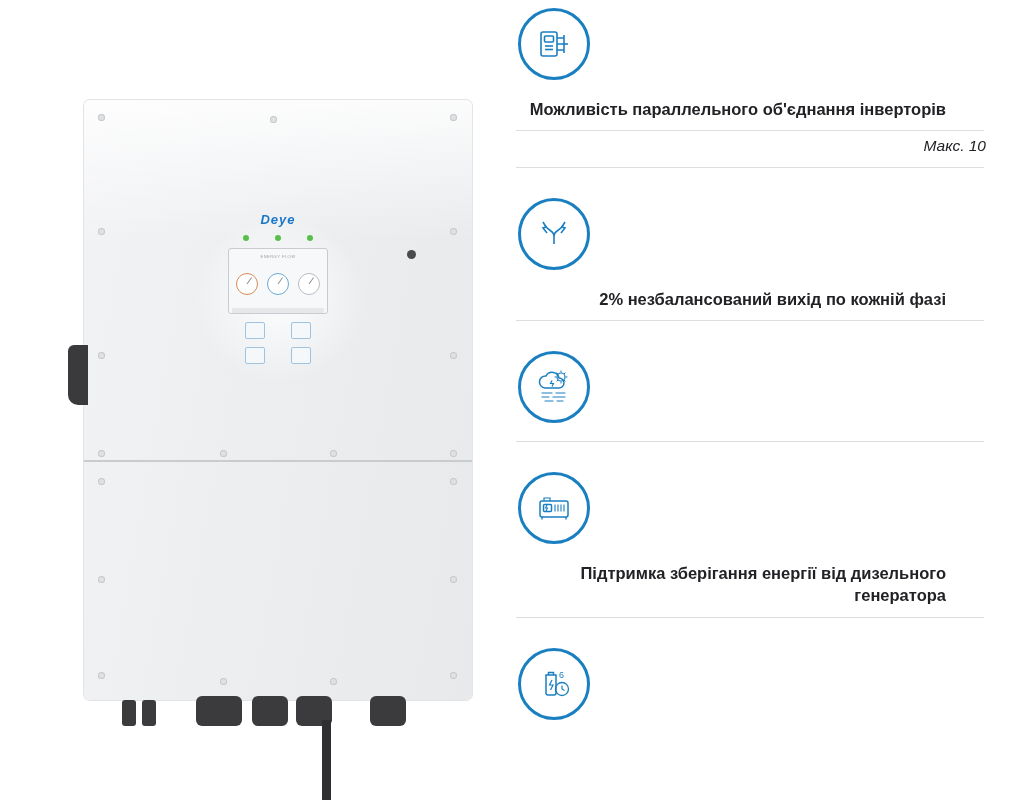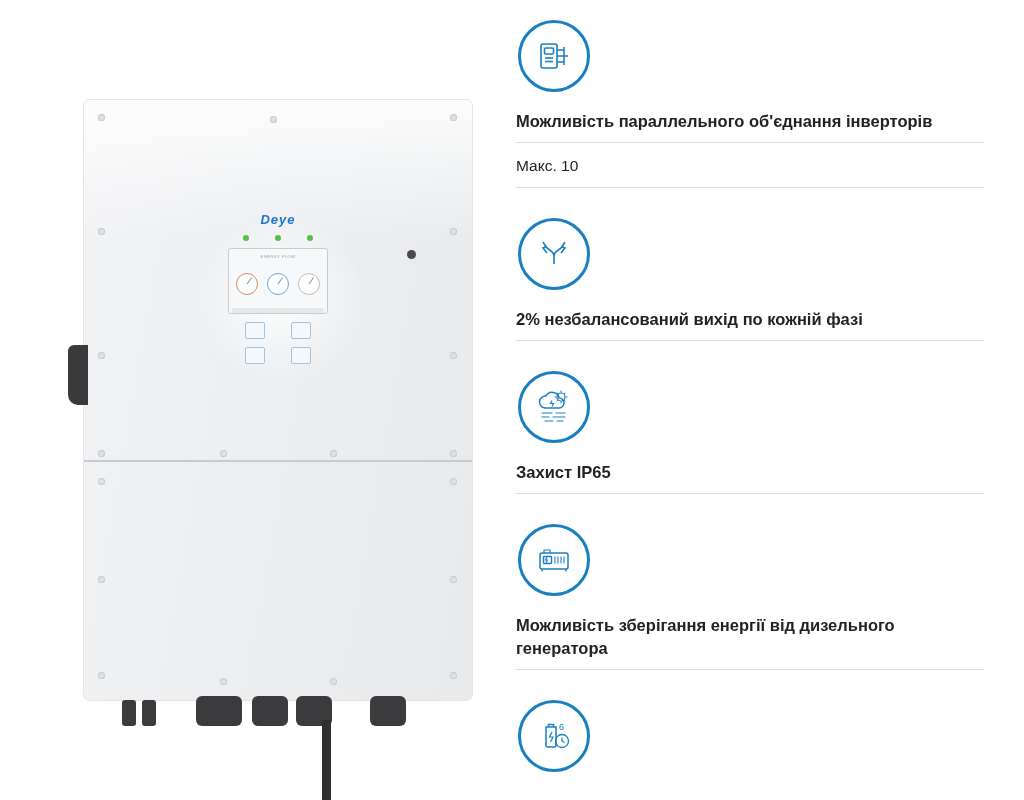--- a/index.html
+++ b/index.html
@@ -156,21 +156,22 @@
     width: 9px; height: 92px;
     background: #2f2f31;
     border-radius: 0 0 4px 4px;
   }
 
   
   .features {
     position: absolute;
     left: 516px; top: 0;
     width: 470px; height: 800px;
-    padding-top: 16px;
+    padding-top: 4px;
+    text-align: right;
   }
   .feature {
     padding-bottom: 12px;
   }
   .feature + .feature { padding-top: 14px; }
   .icon-circle {
     width: 72px; height: 72px;
     border-radius: 50%;
     border: 3px solid #1a7fc1;
     display: flex; align-items: center; justify-content: center;
@@ -277,21 +278,21 @@
           <rect x="10.5" y="12" width="9" height="6" rx="1"></rect>
           <line x1="11" y1="22" x2="19" y2="22"></line>
           <line x1="11" y1="25.5" x2="19" y2="25.5"></line>
           <path d="M23 14 h7 M23 20 h7 M23 26 h7"></path>
           <path d="M30 11 v18"></path>
           <path d="M30 20 h4"></path>
         </svg>
       </div>
       <p class="feature-title">Можливість параллельного об'єднання інверторів</p>
       <div class="divider"></div>
-      <p class="feature-value" style="margin-top:12px;">Макс. 10</p>
+      <p class="feature-value" style="margin-top:4px;font-style:italic;">Макс. 10</p>
       <div class="divider"></div>
     </div>
 
     <div class="feature">
       <div class="icon-circle">
         <svg width="40" height="40" viewBox="0 0 40 40" fill="none" stroke="#1a7fc1" stroke-width="1.6">
           <path d="M20 30 V22 C20 16 13 17 11 11"></path>
           <path d="M20 22 C20 16 27 17 29 11"></path>
           <path d="M9 8 l3 5 l-3 1 l4 5"></path>
           <path d="M31 8 l-3 5 l3 1 l-4 5"></path>
@@ -304,36 +305,35 @@
     <div class="feature">
       <div class="icon-circle">
         <svg width="42" height="42" viewBox="0 0 42 42" fill="none" stroke="#1a7fc1" stroke-width="1.5">
           <circle cx="28" cy="11" r="4" stroke-width="1.2"></circle>
           <path d="M28 4.5 v2 M28 15.5 v2 M21.5 11 h2 M32.5 11 h2 M23.6 6.6 l1.4 1.4 M31 14 l1.4 1.4 M23.6 15.4 l1.4-1.4 M31 8 l1.4-1.4" stroke-width="1"></path>
           <path d="M12 22 h14 a5 5 0 0 0 0-10 a7 7 0 0 0-13-2 a5 5 0 0 0-1 12 z"></path>
           <path d="M19 14.5 l-1.5 3 h3 l-1.5 3" stroke-width="1.2"></path>
           <path d="M9 27 h10 M23 27 h9 M9 31 h7 M20 31 h12 M12 35 h8 M24 35 h6" stroke-width="1.2" stroke-linecap="round"></path>
         </svg>
       </div>
-      <p class="feature-title">Захист IP65</p>
       <div class="divider"></div>
     </div>
 
     <div class="feature">
       <div class="icon-circle">
         <svg width="40" height="40" viewBox="0 0 40 40" fill="none" stroke="#1a7fc1" stroke-width="1.5">
           <rect x="6" y="13" width="28" height="16" rx="2"></rect>
           <rect x="9.5" y="16.5" width="8" height="7" rx="1"></rect>
           <path d="M13 17 l-1.5 3 h2 l-1.5 3" stroke-width="1.1"></path>
           <path d="M21 16.5 v7 M24 16.5 v7 M27 16.5 v7 M30 16.5 v7" stroke-width="1.1"></path>
           <path d="M10 13 v-3 h6 v3" stroke-width="1.2"></path>
           <path d="M8 29 v2.5 M32 29 v2.5" stroke-width="1.4"></path>
         </svg>
       </div>
-      <p class="feature-title">Можливість зберігання енергії від дизельного генератора</p>
+      <p class="feature-title">Підтримка зберігання енергії від дизельного генератора</p>
       <div class="divider"></div>
     </div>
 
     <div class="feature">
       <div class="icon-circle">
         <svg width="42" height="42" viewBox="0 0 42 42" fill="none" stroke="#1a7fc1" stroke-width="1.5">
           <path d="M13 12 h10 v18 a2 2 0 0 1-2 2 h-6 a2 2 0 0 1-2-2 z"></path>
           <path d="M15.5 12 v-2.5 h5 V12"></path>
           <path d="M19 17 l-2.5 5 h3.5 l-2.5 5" stroke-width="1.2"></path>
           <circle cx="29" cy="26" r="6.5" stroke-width="1.3"></circle>

